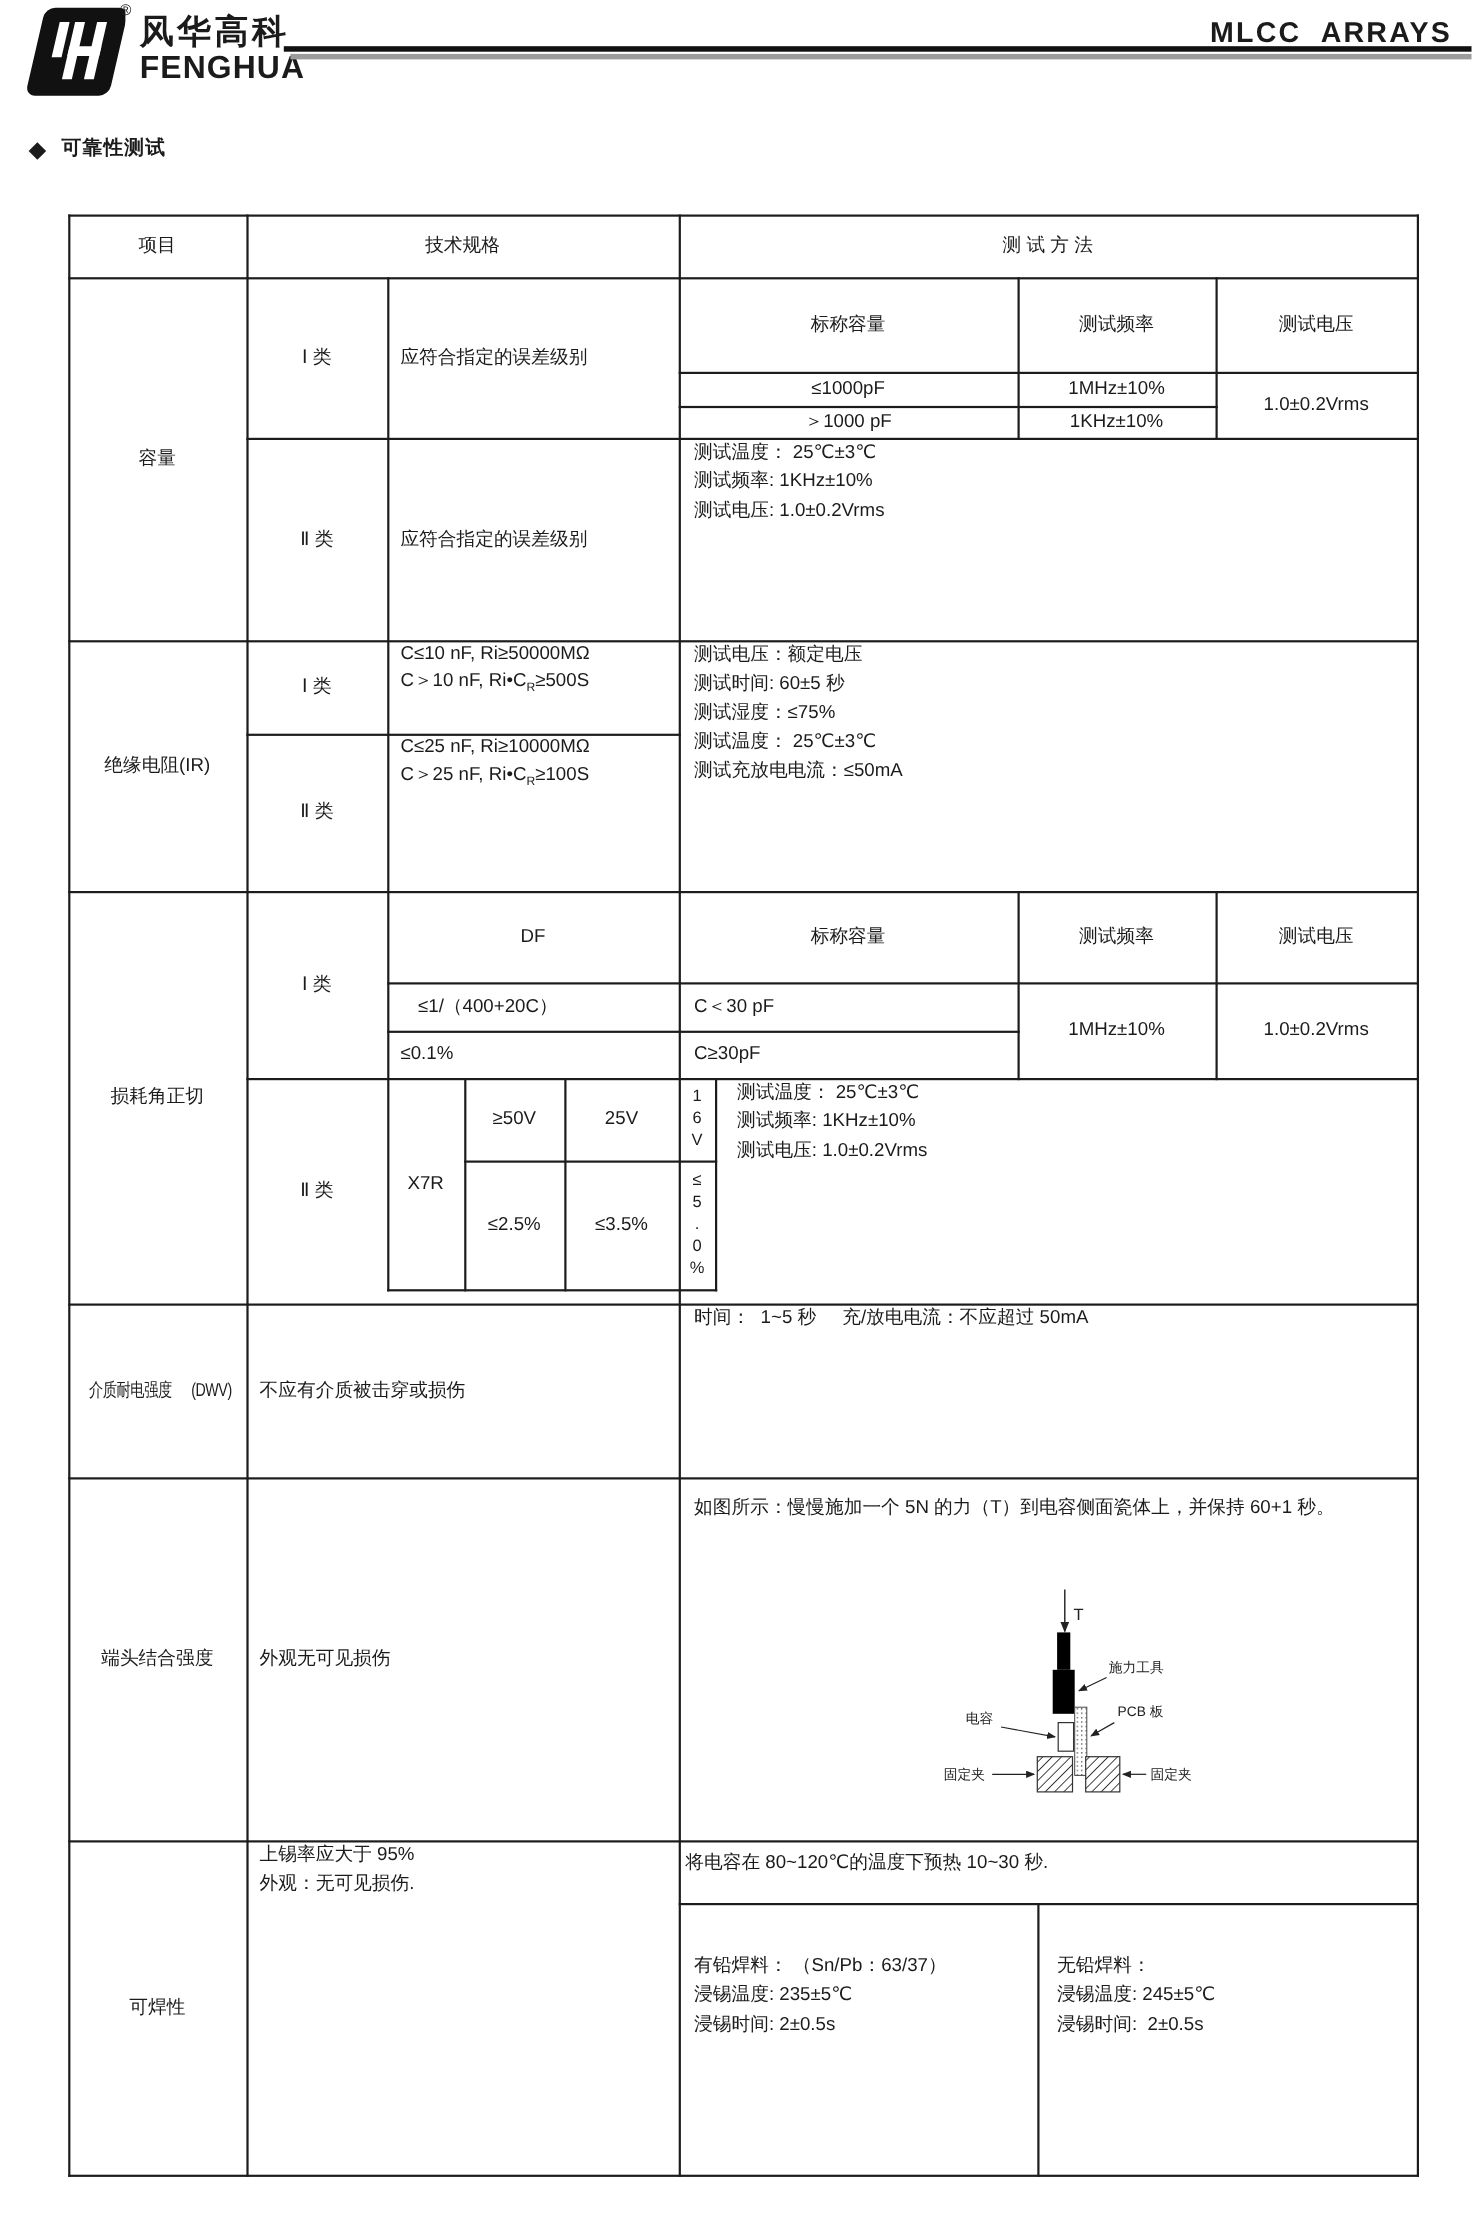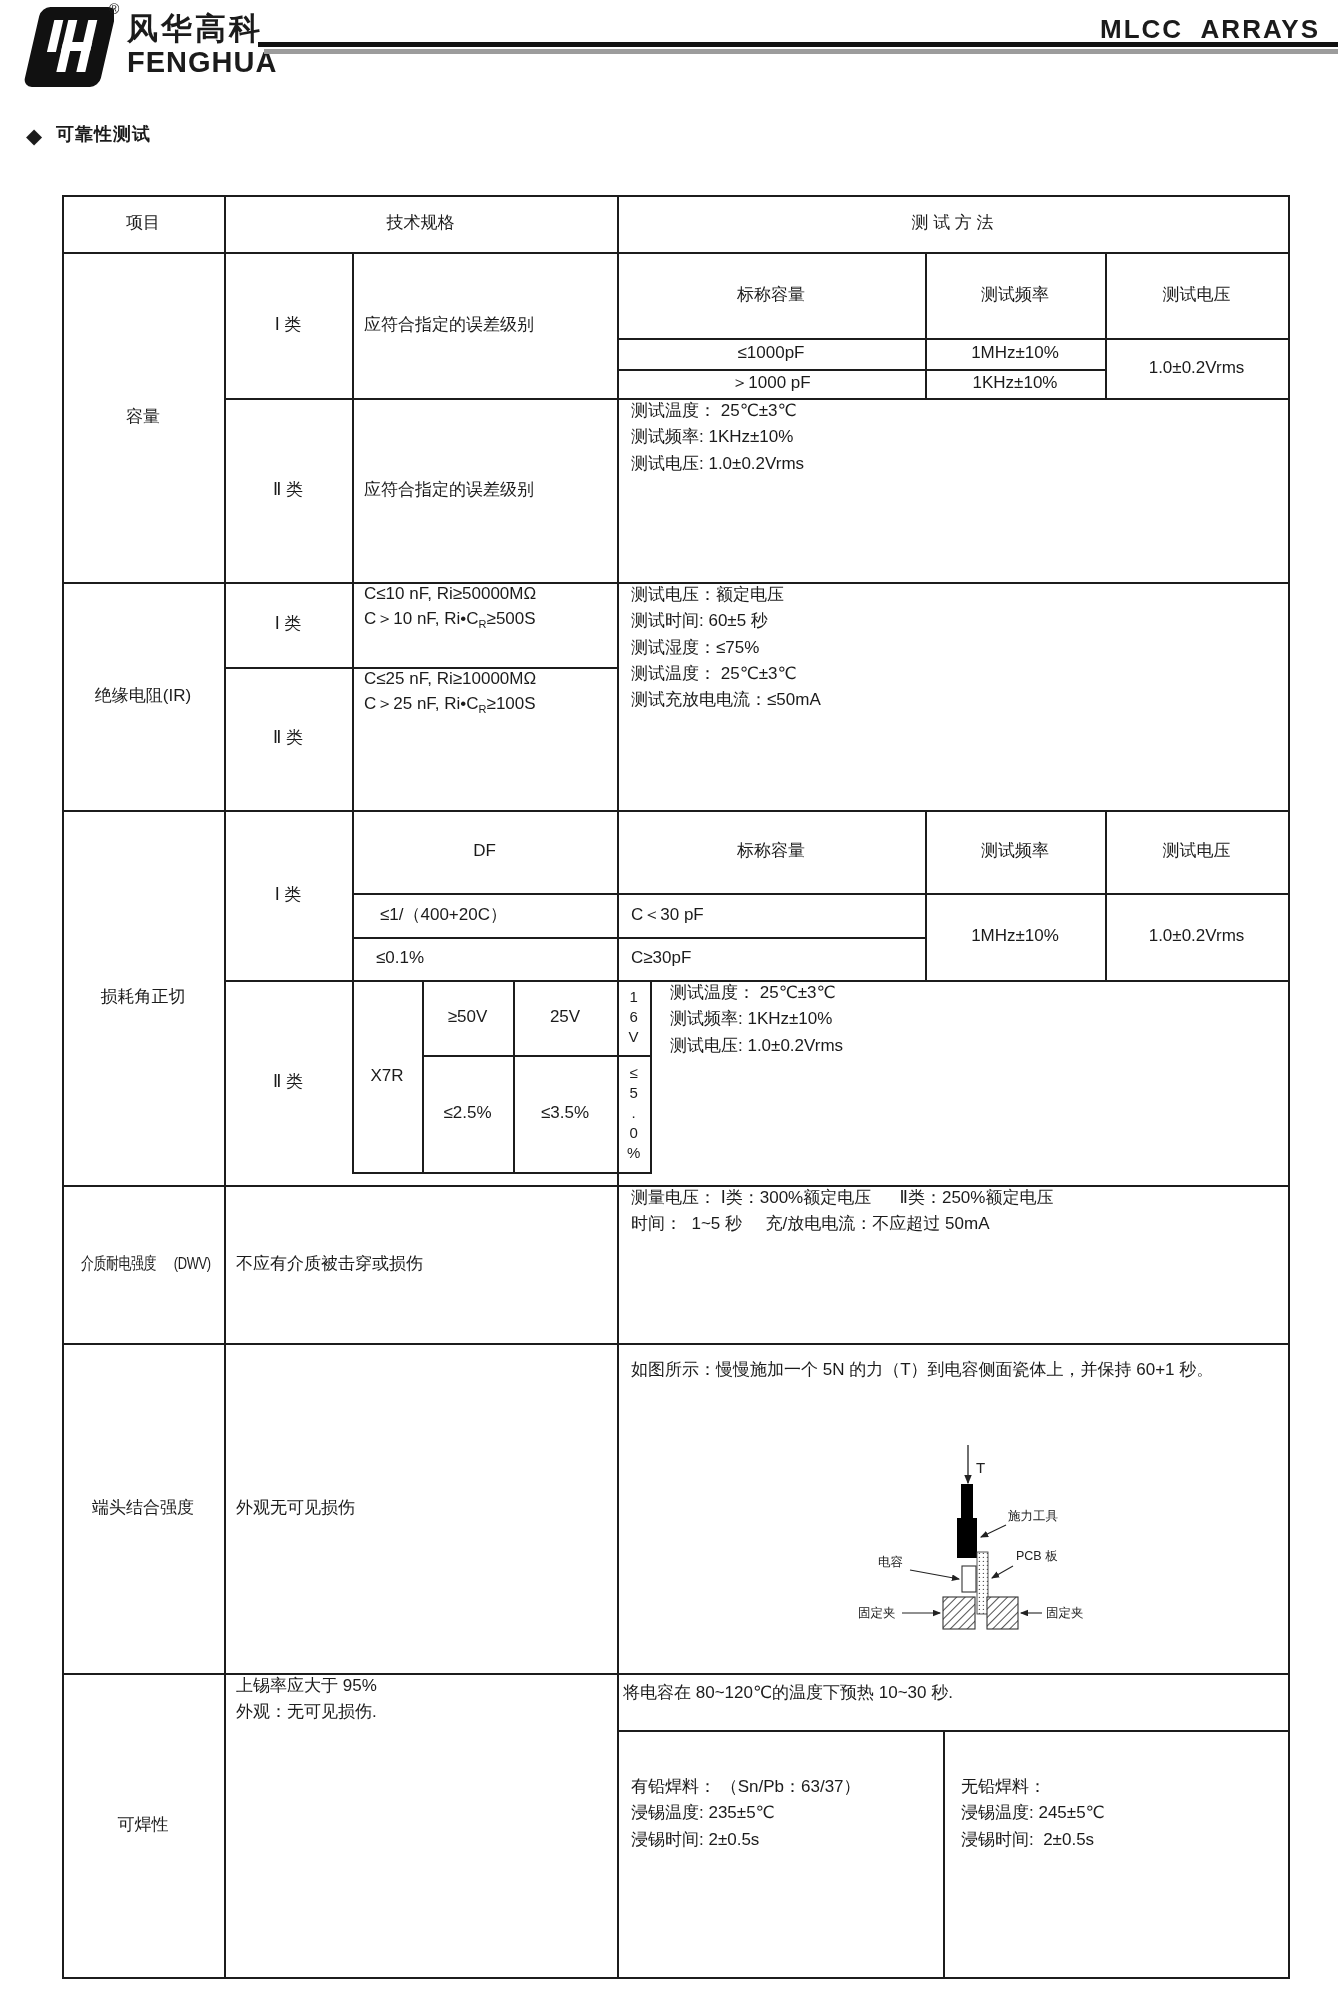--- a/index.html
+++ b/index.html
@@ -134,21 +134,21 @@
     </div>
 
     <div class="cell" style="left:62px;top:810px;width:162px;height:375px">损耗角正切</div>
     <div class="cell" style="left:224px;top:810px;width:128px;height:170px">Ⅰ 类</div>
     <div class="cell" style="left:352px;top:810px;width:265px;height:83px">DF</div>
     <div class="cell" style="left:617px;top:810px;width:308px;height:83px">标称容量</div>
     <div class="cell" style="left:925px;top:810px;width:180px;height:83px">测试频率</div>
     <div class="cell" style="left:1105px;top:810px;width:183px;height:83px">测试电压</div>
     <div class="cell left" style="left:368px;top:893px;width:265px;height:44px;padding-left:12px">≤1/（400+20C）</div>
     <div class="cell left" style="left:617px;top:893px;width:308px;height:44px;padding-left:14px">C＜30 pF</div>
-    <div class="cell left" style="left:352px;top:937px;width:265px;height:43px;padding-left:24px">≤0.1%</div>
+    <div class="cell left" style="left:352px;top:937px;width:265px;height:43px;padding-left:12px">≤0.1%</div>
     <div class="cell left" style="left:617px;top:937px;width:308px;height:43px;padding-left:14px">C≥30pF</div>
     <div class="cell" style="left:925px;top:893px;width:180px;height:87px">1MHz±10%</div>
     <div class="cell" style="left:1105px;top:893px;width:183px;height:87px">1.0±0.2Vrms</div>
     <div class="cell" style="left:224px;top:980px;width:128px;height:205px">Ⅱ 类</div>
     <div class="cell" style="left:352px;top:980px;width:70px;height:192px">X7R</div>
     <div class="cell" style="left:422px;top:980px;width:91px;height:75px">≥50V</div>
     <div class="cell" style="left:513px;top:980px;width:104px;height:75px">25V</div>
     <div class="cell vert" style="left:617px;top:980px;width:33px;height:75px">16V</div>
     <div class="cell" style="left:422px;top:1055px;width:91px;height:117px">≤2.5%</div>
     <div class="cell" style="left:513px;top:1055px;width:104px;height:117px">≤3.5%</div>
@@ -158,21 +158,20 @@
       <div>测试频率: 1KHz±10%</div>
       <div>测试电压: 1.0±0.2Vrms</div>
     </div>
 
     <div class="cell colc" style="left:62px;top:1185px;width:162px;height:158px;line-height:1.35">
       <span class="squish">介质耐电强度</span>
       <span class="squish">(DWV)</span>
     </div>
     <div class="cell left" style="left:224px;top:1185px;width:393px;height:158px;padding-left:12px">不应有介质被击穿或损伤</div>
     <div class="cell col" style="left:617px;top:1185px;width:671px;height:158px;padding-left:14px">
-      <div>测量电压： Ⅰ类：300%额定电压      Ⅱ类：250%额定电压</div>
       <div>时间：  1~5 秒     充/放电电流：不应超过 50mA</div>
     </div>
 
     <div class="cell" style="left:62px;top:1343px;width:162px;height:330px">端头结合强度</div>
     <div class="cell left" style="left:224px;top:1343px;width:393px;height:330px;padding-left:12px">外观无可见损伤</div>
     <div class="cell left" style="left:617px;top:1343px;width:671px;height:90px;padding:14px 20px 0 14px;align-items:flex-start">如图所示：慢慢施加一个 5N 的力（T）到电容侧面瓷体上，并保持 60+1 秒。</div>
 
     <svg style="position:absolute;left:850px;top:1440px" width="250" height="200" viewBox="0 0 250 200">
       <defs>
         <marker id="ah" markerWidth="9" markerHeight="8" refX="6.5" refY="3" orient="auto">

